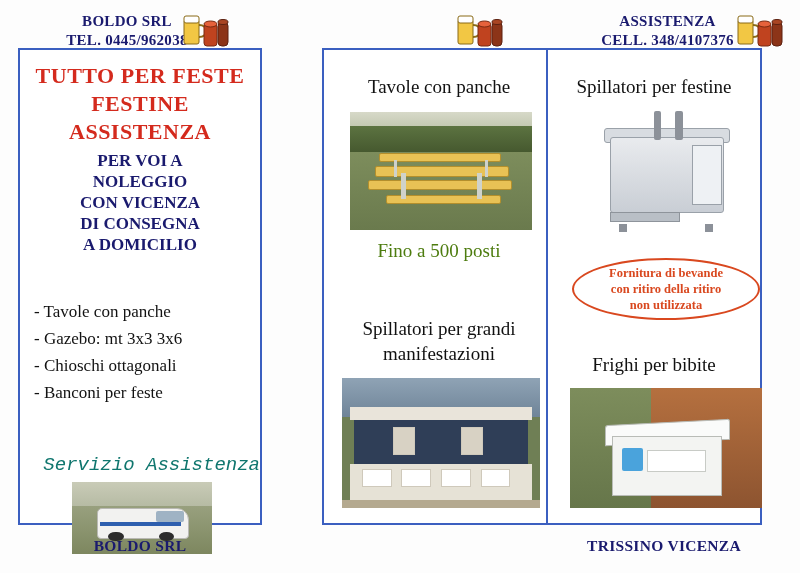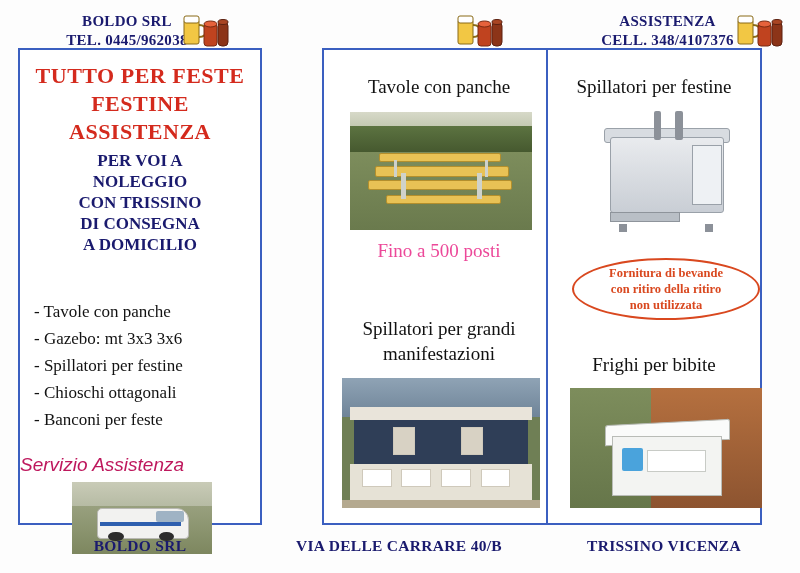--- a/index.html
+++ b/index.html
@@ -82,25 +82,25 @@
     top: 248px;
     color: #121212;
     font-size: 17px;
     line-height: 27px;
   }
   .p1-list div { white-space: nowrap; }
   .p1-assist {
     position: absolute;
     left: 0; right: 0;
     top: 404px;
-    text-align: left;
-    color: #be185d;
+    text-align: right;
+    color: #0f766e;
     font-size: 19px;
     font-style: italic;
-    font-family: Liberation Sans, sans-serif;
+    font-family: Liberation Mono, monospace;
   }
 
   
   .photo {
     position: absolute;
     overflow: hidden;
     background: #6f7f55;
   }
 
   
@@ -150,21 +150,21 @@
     left: 0; right: 0;
     text-align: center;
     font-size: 19px;
     color: #111111;
   }
   .cap-blue {
     position: absolute;
     left: 0; right: 0;
     text-align: center;
     font-size: 19px;
-    color: #ec4899;
+    color: #4d7c0f;
   }
 
   
   .oval {
     position: absolute;
     left: 24px; top: 208px;
     width: 188px; height: 62px;
     border: 2px solid #d9481f;
     border-radius: 50%;
     color: #d9481f;
@@ -242,28 +242,27 @@
     </svg>
   </div>
 
   <div class="panel panel-1">
     <div class="p1-title" style="top:40px;">FESTINE</div>
     <div class="p1-title" style="top:12px;">TUTTO PER FESTE</div>
     <div class="p1-title" style="top:68px;">ASSISTENZA</div>
 
     <div class="p1-sub" style="top:100px;">PER VOI A</div>
     <div class="p1-sub" style="top:121px;">NOLEGGIO</div>
-    <div class="p1-sub" style="top:142px;">CON TRISSINO</div>
+    <div class="p1-sub" style="top:142px;">CON VICENZA</div>
     <div class="p1-sub" style="top:184px;">A DOMICILIO</div>
     <div class="p1-sub" style="top:163px;">DI CONSEGNA</div>
 
     <div class="p1-list">
       <div>- Tavole con panche</div>
       <div>- Gazebo: mt 3x3 3x6</div>
-      <div>- Spillatori per festine</div>
       <div>- Chioschi ottagonali</div>
       <div>- Banconi per feste</div>
     </div>
 
     <div class="p1-assist">Servizio Assistenza</div>
 
     <div class="photo" style="left:52px; top:432px; width:140px; height:72px;">
       <div class="van-sky"></div>
       <div class="van-ground"></div>
       <div class="van-body"></div>
@@ -341,16 +340,15 @@
       <div class="frz-bgl"></div>
       <div class="frz-bgr"></div>
       <div class="frz-lid"></div>
       <div class="frz-body"></div>
       <div class="frz-tag"></div>
       <div class="frz-logo"></div>
     </div>
   </div>
 
   <div class="foot foot-1">BOLDO SRL</div>
-  <div class="foot foot-2">VIA DELLE CARRARE 40/B</div>
   <div class="foot foot-3">TRISSINO VICENZA</div>
 
 </div>
 
 </body></html>

